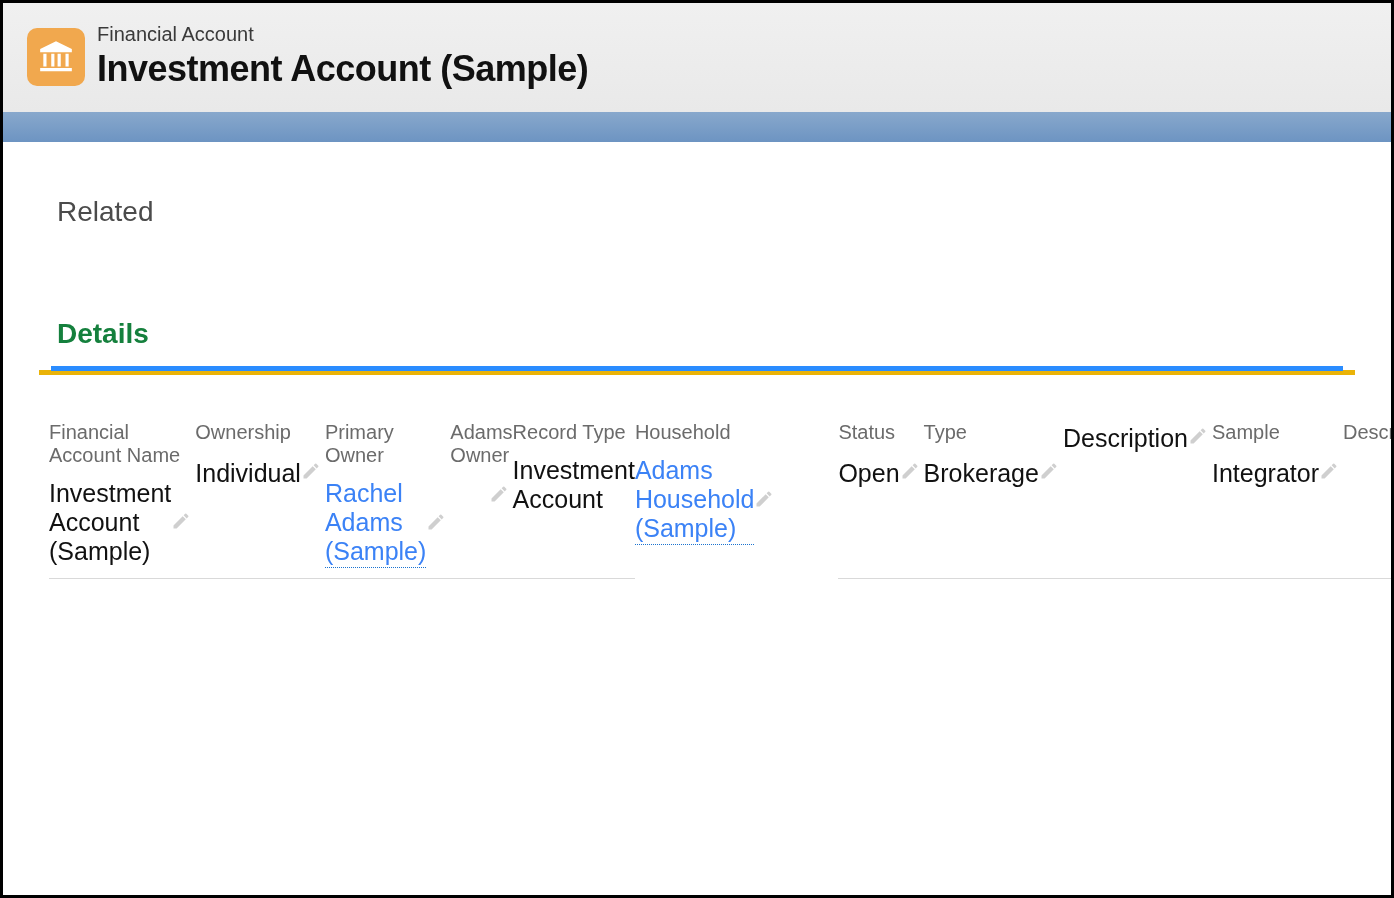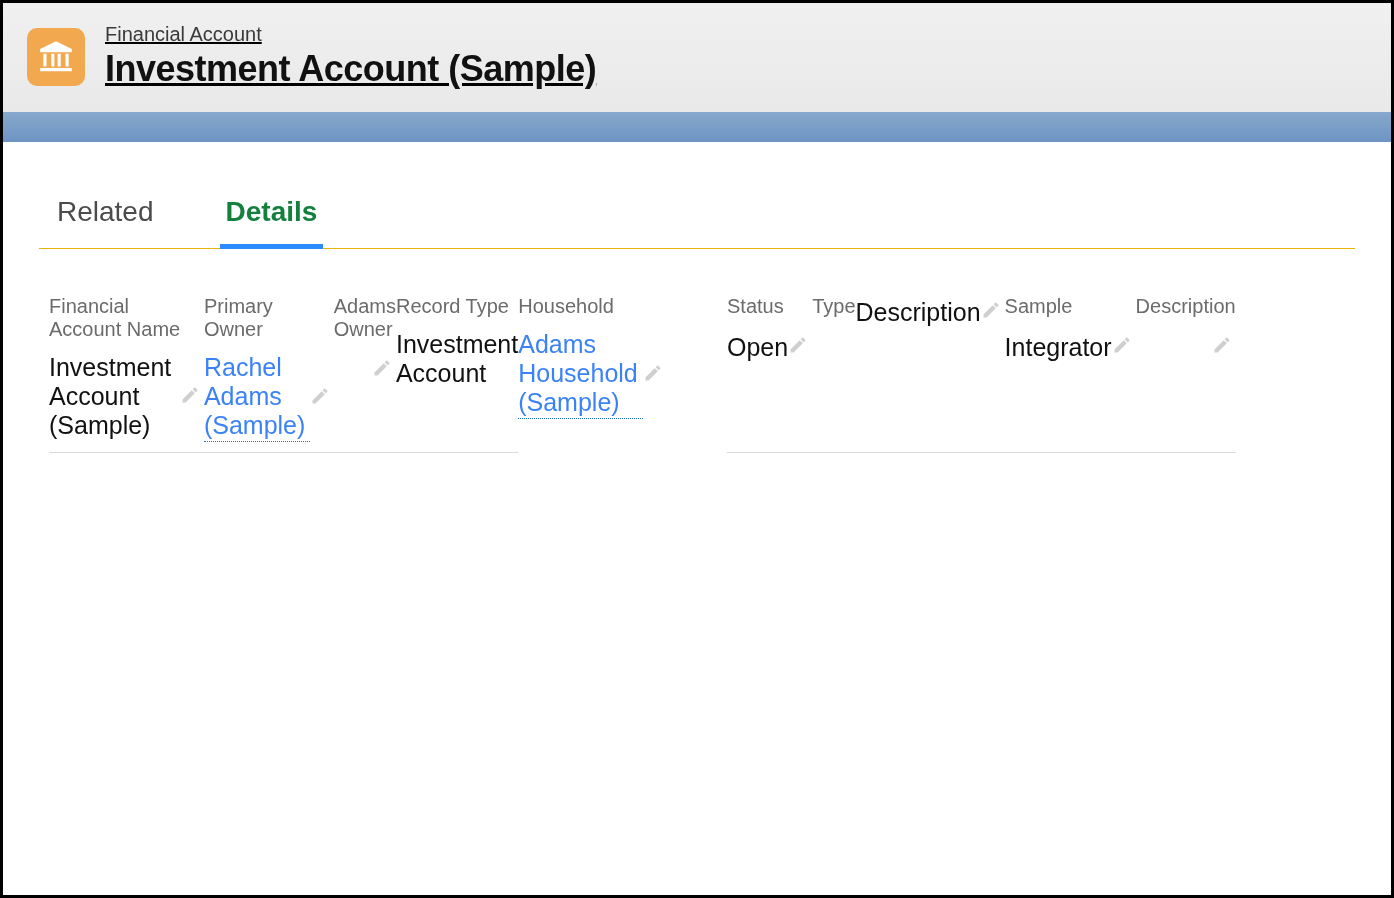--- a/index.html
+++ b/index.html
@@ -10,22 +10,21 @@
     height: 898px;
     border: 3px solid #000;
     overflow: hidden;
   }
   .header {
     background: #ececec;
     background: linear-gradient(#f0f0f0,#e9e9e9);
     padding: 20px 24px 22px 24px;
     display: flex;
     align-items: center;
-    gap: 20px;
-    text-decoration: underline;
+    gap: 12px;
   }
   .header-icon {
     width: 58px;
     height: 58px;
     background: #f1a84e;
     border-radius: 10px;
     display: flex;
     align-items: center;
     justify-content: center;
     flex-shrink: 0;
@@ -35,22 +34,23 @@
   .header-title { font-size: 36px; font-weight: 700; color: #111; letter-spacing: -0.5px; }
   .band {
     height: 30px;
     background: #7a9ec8;
     background: linear-gradient(#88a8cc,#6d94c2);
   }
   .content { padding: 28px 36px 0 36px; }
   .tabs {
     display: flex;
     gap: 60px;
-    border-bottom: 1px solid #eab308;
+    border-bottom: 5px solid #eab308;
     padding: 12px 12px 0 12px;
+    flex-direction: column;
   }
   .tab {
     font-size: 28px;
     color: #4b4b4b;
     padding: 14px 6px 16px 6px;
     cursor: pointer;
     font-weight: 400;
   }
   .tab.active {
     color: #15803d;
@@ -131,20 +131,31 @@
         <div class="field-value-row">
           <span class="field-value">Investment Account (Sample)</span>
           <span class="edit-icon">
             <svg width="20" height="20" viewBox="0 0 24 24" fill="currentColor">
                 <path d="M3 17.25V21h3.75l11-11-3.75-3.75-11 11zM20.71 7.04a1 1 0 0 0 0-1.41l-2.34-2.34a1 1 0 0 0-1.41 0l-1.83 1.83 3.75 3.75 1.83-1.83z"></path>
               </svg>
           </span>
         </div>
       </div>
 
+      <div class="field">
+        <div class="field-label">Ownership</div>
+        <div class="field-value-row">
+          <span class="field-value">Individual</span>
+          <span class="edit-icon">
+            <svg width="20" height="20" viewBox="0 0 24 24" fill="currentColor">
+                <path d="M3 17.25V21h3.75l11-11-3.75-3.75-11 11zM20.71 7.04a1 1 0 0 0 0-1.41l-2.34-2.34a1 1 0 0 0-1.41 0l-1.83 1.83 3.75 3.75 1.83-1.83z"></path>
+              </svg>
+          </span>
+        </div>
+      </div>
 
       <div class="field">
         <div class="field-label">Primary Owner</div>
         <div class="field-value-row">
           <span class="field-value link">Rachel Adams (Sample)</span>
           <span class="edit-icon">
             <svg width="20" height="20" viewBox="0 0 24 24" fill="currentColor">
                 <path d="M3 17.25V21h3.75l11-11-3.75-3.75-11 11zM20.71 7.04a1 1 0 0 0 0-1.41l-2.34-2.34a1 1 0 0 0-1.41 0l-1.83 1.83 3.75 3.75 1.83-1.83z"></path>
               </svg>
           </span>
@@ -193,20 +204,28 @@
           <span class="edit-icon">
             <svg width="20" height="20" viewBox="0 0 24 24" fill="currentColor">
                 <path d="M3 17.25V21h3.75l11-11-3.75-3.75-11 11zM20.71 7.04a1 1 0 0 0 0-1.41l-2.34-2.34a1 1 0 0 0-1.41 0l-1.83 1.83 3.75 3.75 1.83-1.83z"></path>
               </svg>
           </span>
         </div>
       </div>
 
       <div class="field">
         <div class="field-label">Type</div>
+        <div class="field-value-row">
+          <span class="field-value">Brokerage</span>
+          <span class="edit-icon">
+            <svg width="20" height="20" viewBox="0 0 24 24" fill="currentColor">
+                <path d="M3 17.25V21h3.75l11-11-3.75-3.75-11 11zM20.71 7.04a1 1 0 0 0 0-1.41l-2.34-2.34a1 1 0 0 0-1.41 0l-1.83 1.83 3.75 3.75 1.83-1.83z"></path>
+              </svg>
+          </span>
+        </div>
       </div>
 
       <div class="field">
         <div class="field-value-row">
           <span class="field-value">Description</span>
           <span class="edit-icon">
             <svg width="20" height="20" viewBox="0 0 24 24" fill="currentColor">
                 <path d="M3 17.25V21h3.75l11-11-3.75-3.75-11 11zM20.71 7.04a1 1 0 0 0 0-1.41l-2.34-2.34a1 1 0 0 0-1.41 0l-1.83 1.83 3.75 3.75 1.83-1.83z"></path>
               </svg>
           </span>

